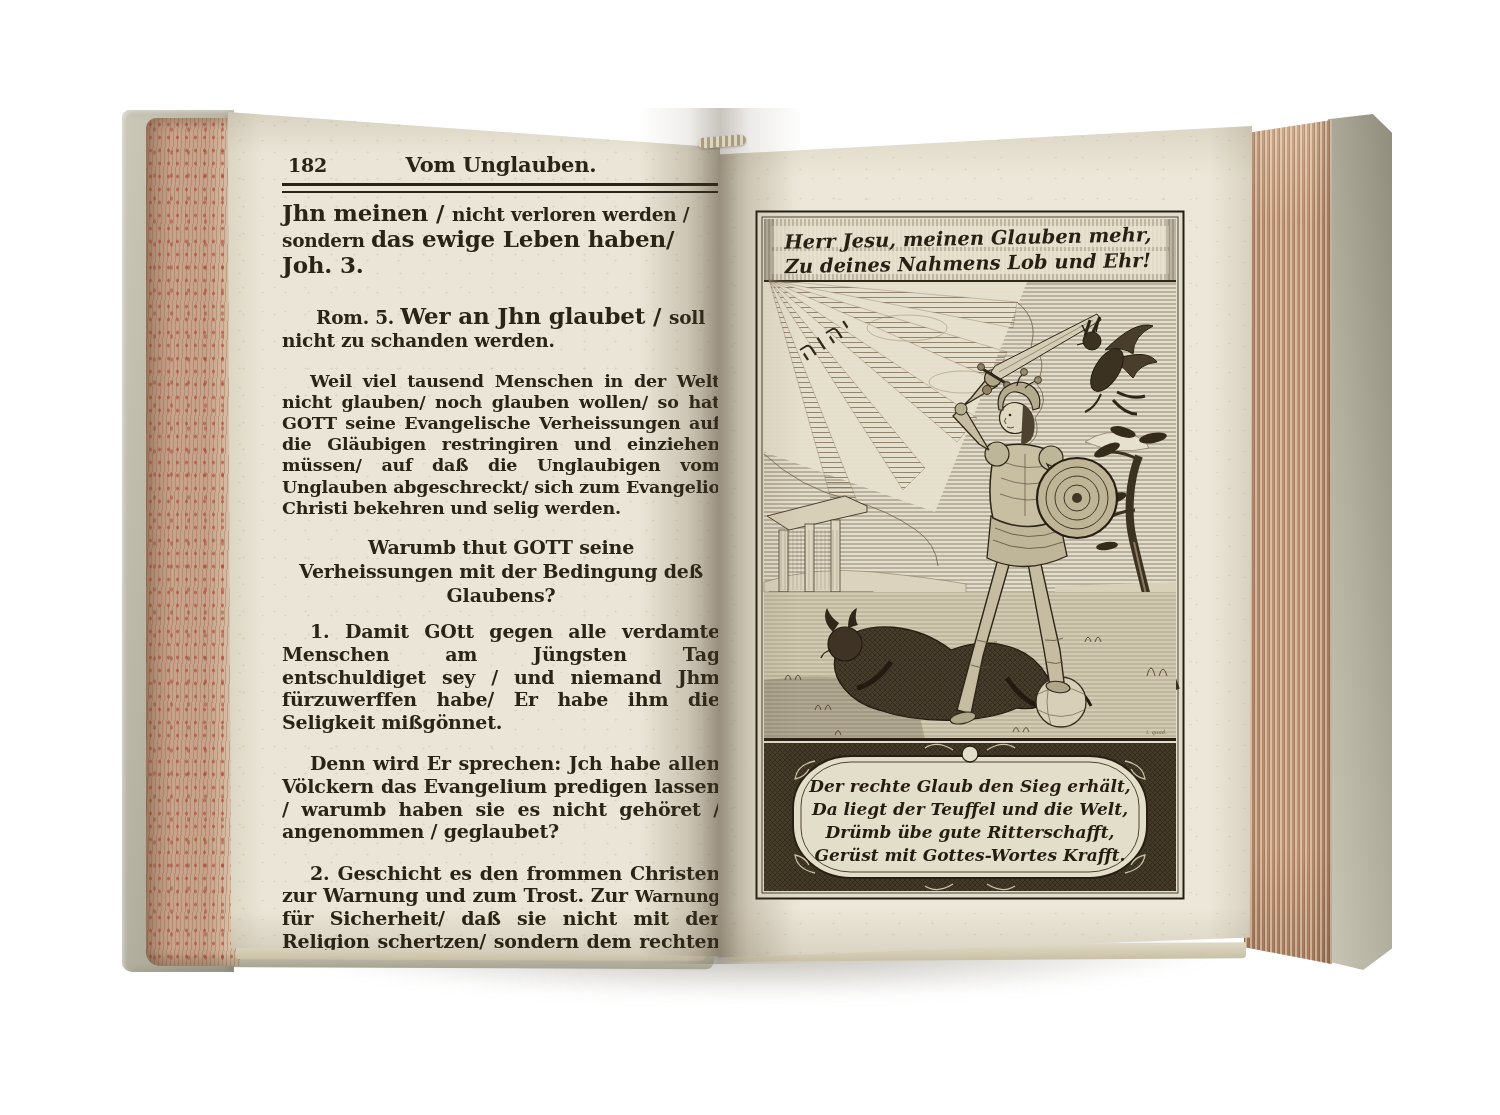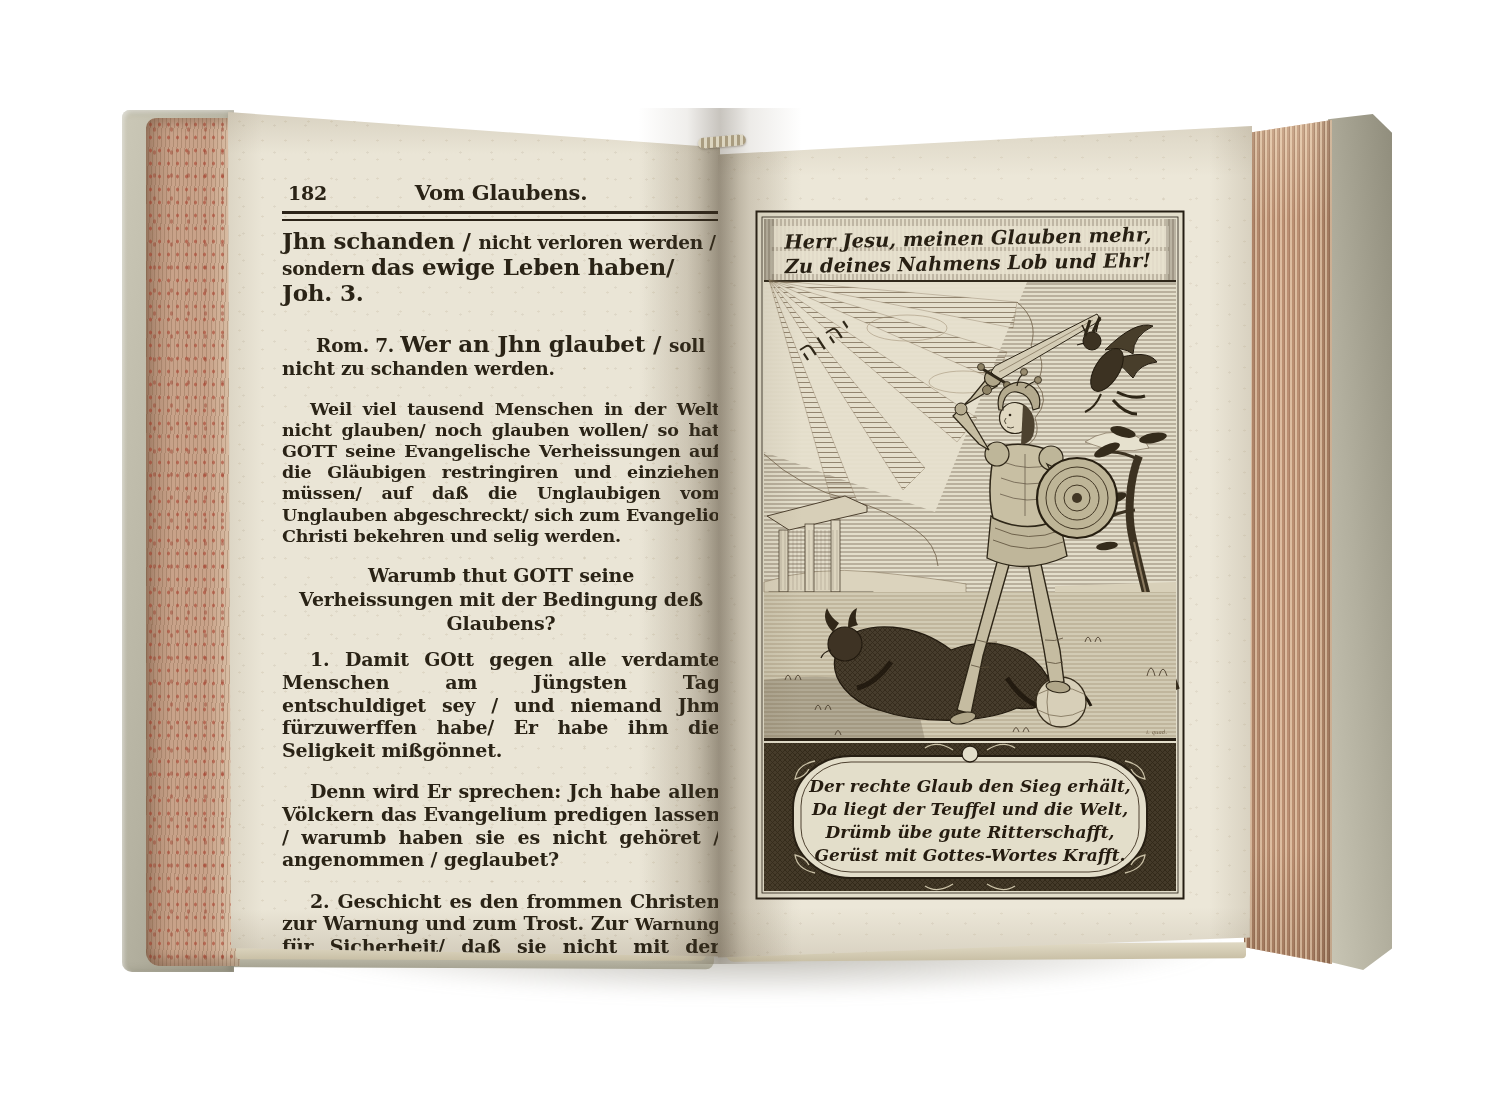--- a/index.html
+++ b/index.html
@@ -62,21 +62,21 @@
   .underleaf-right{position:absolute;left:726px;top:944px;width:520px;height:16px;
     background:linear-gradient(180deg,#e0d9c4,#c9c0a6);transform:rotate(-.4deg);border-radius:0 0 4px 8px;}
   .gutter{position:absolute;left:638px;top:108px;width:164px;height:856px;pointer-events:none;
     background:linear-gradient(90deg, rgba(105,90,65,0) 0%, rgba(105,90,65,.10) 30%, rgba(72,60,40,.30) 50%, rgba(105,90,65,.12) 68%, rgba(105,90,65,0) 100%);}
   .headband{position:absolute;left:698px;top:136px;width:48px;height:11px;border-radius:6px;
     background:repeating-linear-gradient(90deg,#dcd5c0 0 3px,#a99c80 3px 6px);
     transform:rotate(-5deg);box-shadow:0 1px 2px rgba(80,65,45,.4);}
   
   .text-block{position:absolute;left:54px;top:40px;width:438px;height:790px;
     color:#2a2316;font-weight:bold;letter-spacing:-.2px;}
-  .hdr{position:relative;height:26px;margin-top:28px;}
+  .hdr{position:relative;height:26px;}
   .hdr .pageno{position:absolute;left:6px;top:2px;font-size:19px;}
   .hdr .runtitle{position:absolute;left:0;right:0;text-align:center;font-size:21px;}
   .dbl-rule{margin-top:5px;height:5px;border-top:3.5px solid #2b2318;border-bottom:2px solid #2b2318;}
   .p-open{margin-top:7px;font-size:23px;line-height:1.14;}
   .seg-big{font-size:23px;}
   .seg-med{font-size:18.5px;}
   .p-rom{margin-top:4px;text-indent:34px;font-size:18.5px;line-height:1.22;}
   .p-small{margin-top:9px;font-size:17.5px;line-height:1.21;text-align:justify;text-indent:28px;}
   .p-question{margin:16px 14px 0;font-size:19px;line-height:1.26;text-align:center;}
   .p-item{margin-top:12px;font-size:19px;line-height:1.19;text-align:justify;text-indent:28px;}
@@ -98,27 +98,27 @@
     <div class="cover-right"></div>
     <div class="edge-left"></div>
     <div class="edge-right"></div>
     <div class="underleaf-left"></div>
     <div class="underleaf-right"></div>
 
     <div class="page-left">
       <div class="text-block">
         <div class="hdr">
           <span class="pageno">182</span>
-          <span class="runtitle">Vom Glaubens.</span>
+          <span class="runtitle">Vom Unglauben.</span>
         </div>
         <div class="dbl-rule"></div>
 
-        <p class="p-open"><span class="seg-big">Jhn schanden / </span><span class="seg-med">nicht verloren werden / sondern </span><span class="seg-big">das ewige Leben haben/ Joh. 3.</span></p>
-
-        <p class="p-rom"><span class="seg-med">Rom. 7. </span><span class="seg-big">Wer an Jhn glaubet / </span><span class="seg-med">soll nicht zu schanden werden.</span></p>
+        <p class="p-open"><span class="seg-big">Jhn meinen / </span><span class="seg-med">nicht verloren werden / sondern </span><span class="seg-big">das ewige Leben haben/ Joh. 3.</span></p>
+
+        <p class="p-rom"><span class="seg-med">Rom. 5. </span><span class="seg-big">Wer an Jhn glaubet / </span><span class="seg-med">soll nicht zu schanden werden.</span></p>
 
         <p class="p-small">Weil viel tausend Menschen in der Welt nicht glauben/ noch glauben wollen/ so hat GOTT seine Evangelische Verheissungen auf die Gläubigen restringiren und einziehen müssen/ auf daß die Unglaubigen vom Unglauben abgeschreckt/ sich zum Evangelio Christi bekehren und selig werden.</p>
 
         <p class="p-question">Warumb thut GOTT seine Verheissungen mit der Bedingung deß Glaubens?</p>
 
         <p class="p-item">1.  Damit GOtt gegen alle verdamte Menschen am Jüngsten Tag entschuldiget sey / und niemand Jhm fürzuwerffen habe/ Er habe ihm die Seligkeit mißgönnet.</p>
 
         <p class="p-item">Denn wird Er sprechen: Jch habe allen Völckern das Evangelium predigen lassen / warumb haben sie es nicht gehöret / angenommen / geglaubet?</p>
 
         <p class="p-item"><span>2.  Geschicht es den frommen Christen zur Warnung und zum Trost.  Zur </span><span class="seg-item-big">Warnung</span><span> für Sicherheit/ daß sie nicht mit der Religion schertzen/ sondern dem rechten Glauben nachstreben : Zum </span><span class="seg-item-big">Trost/</span><span> denn sie wissen ja daher/ daß/ weil sie dem Evangelio nach/ an Christum glauben/ sie gewißlich und ohn allen Zweifel / ( der von ihnen ferne seyn muß) einen gnädigen GOTT und Vergebung der Sünden haben.</span></p>

